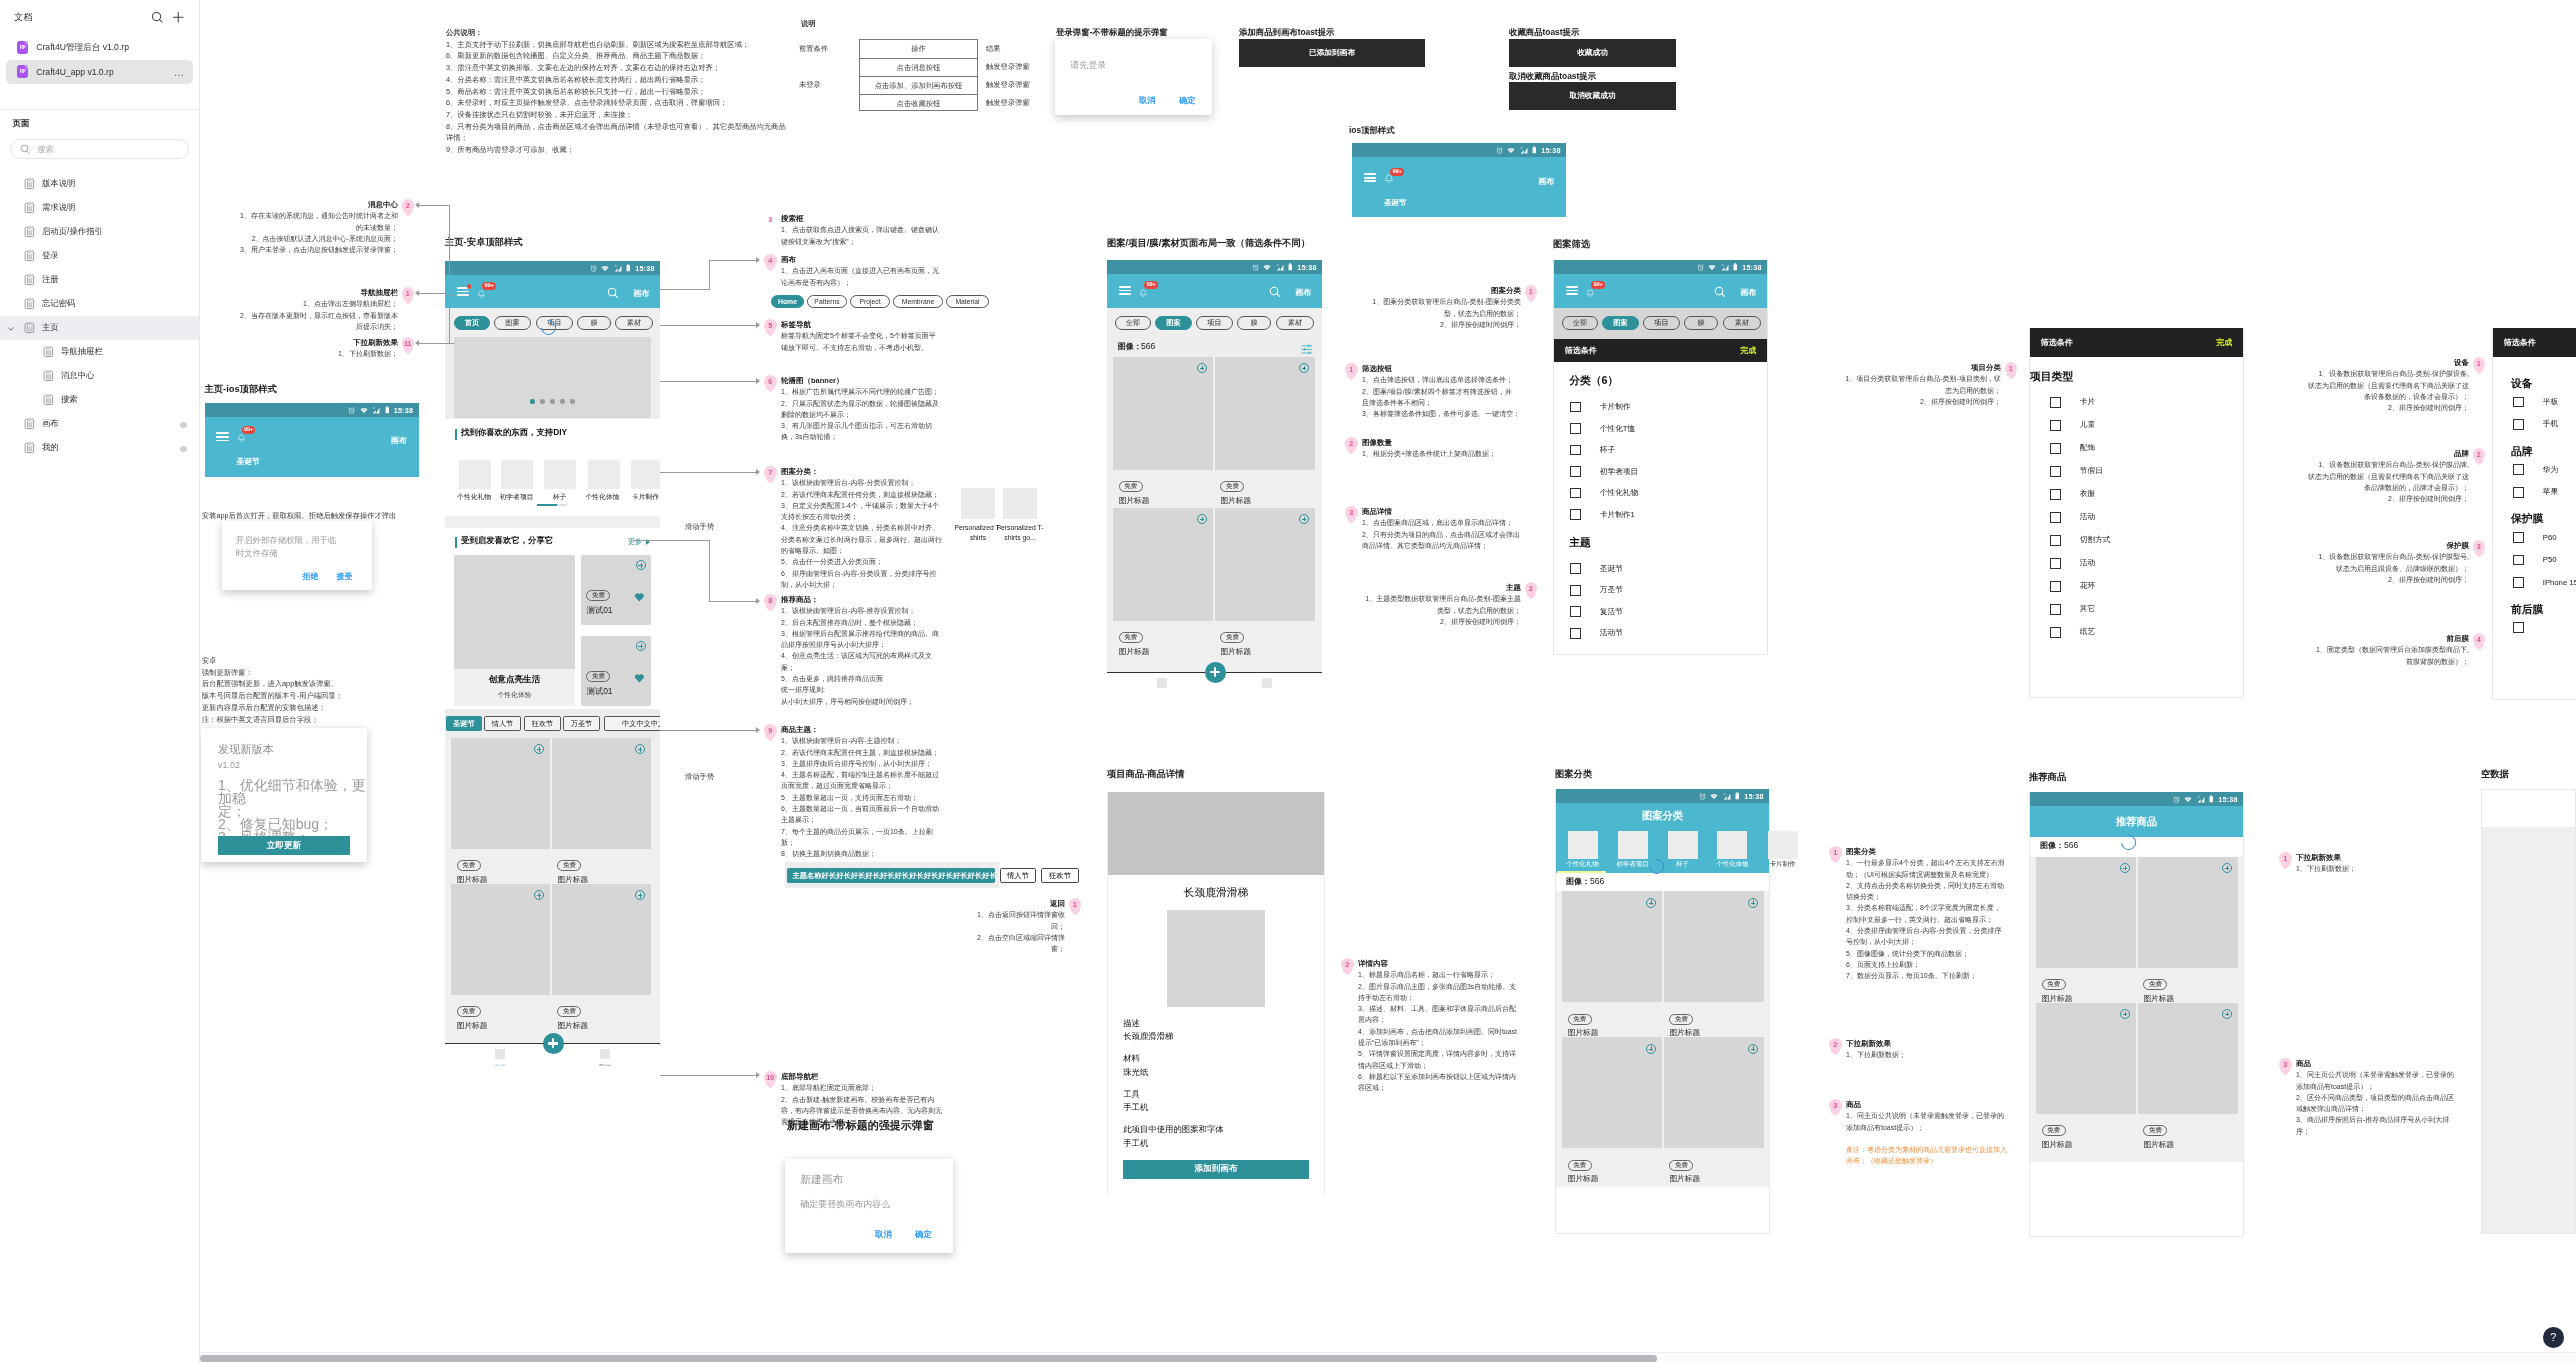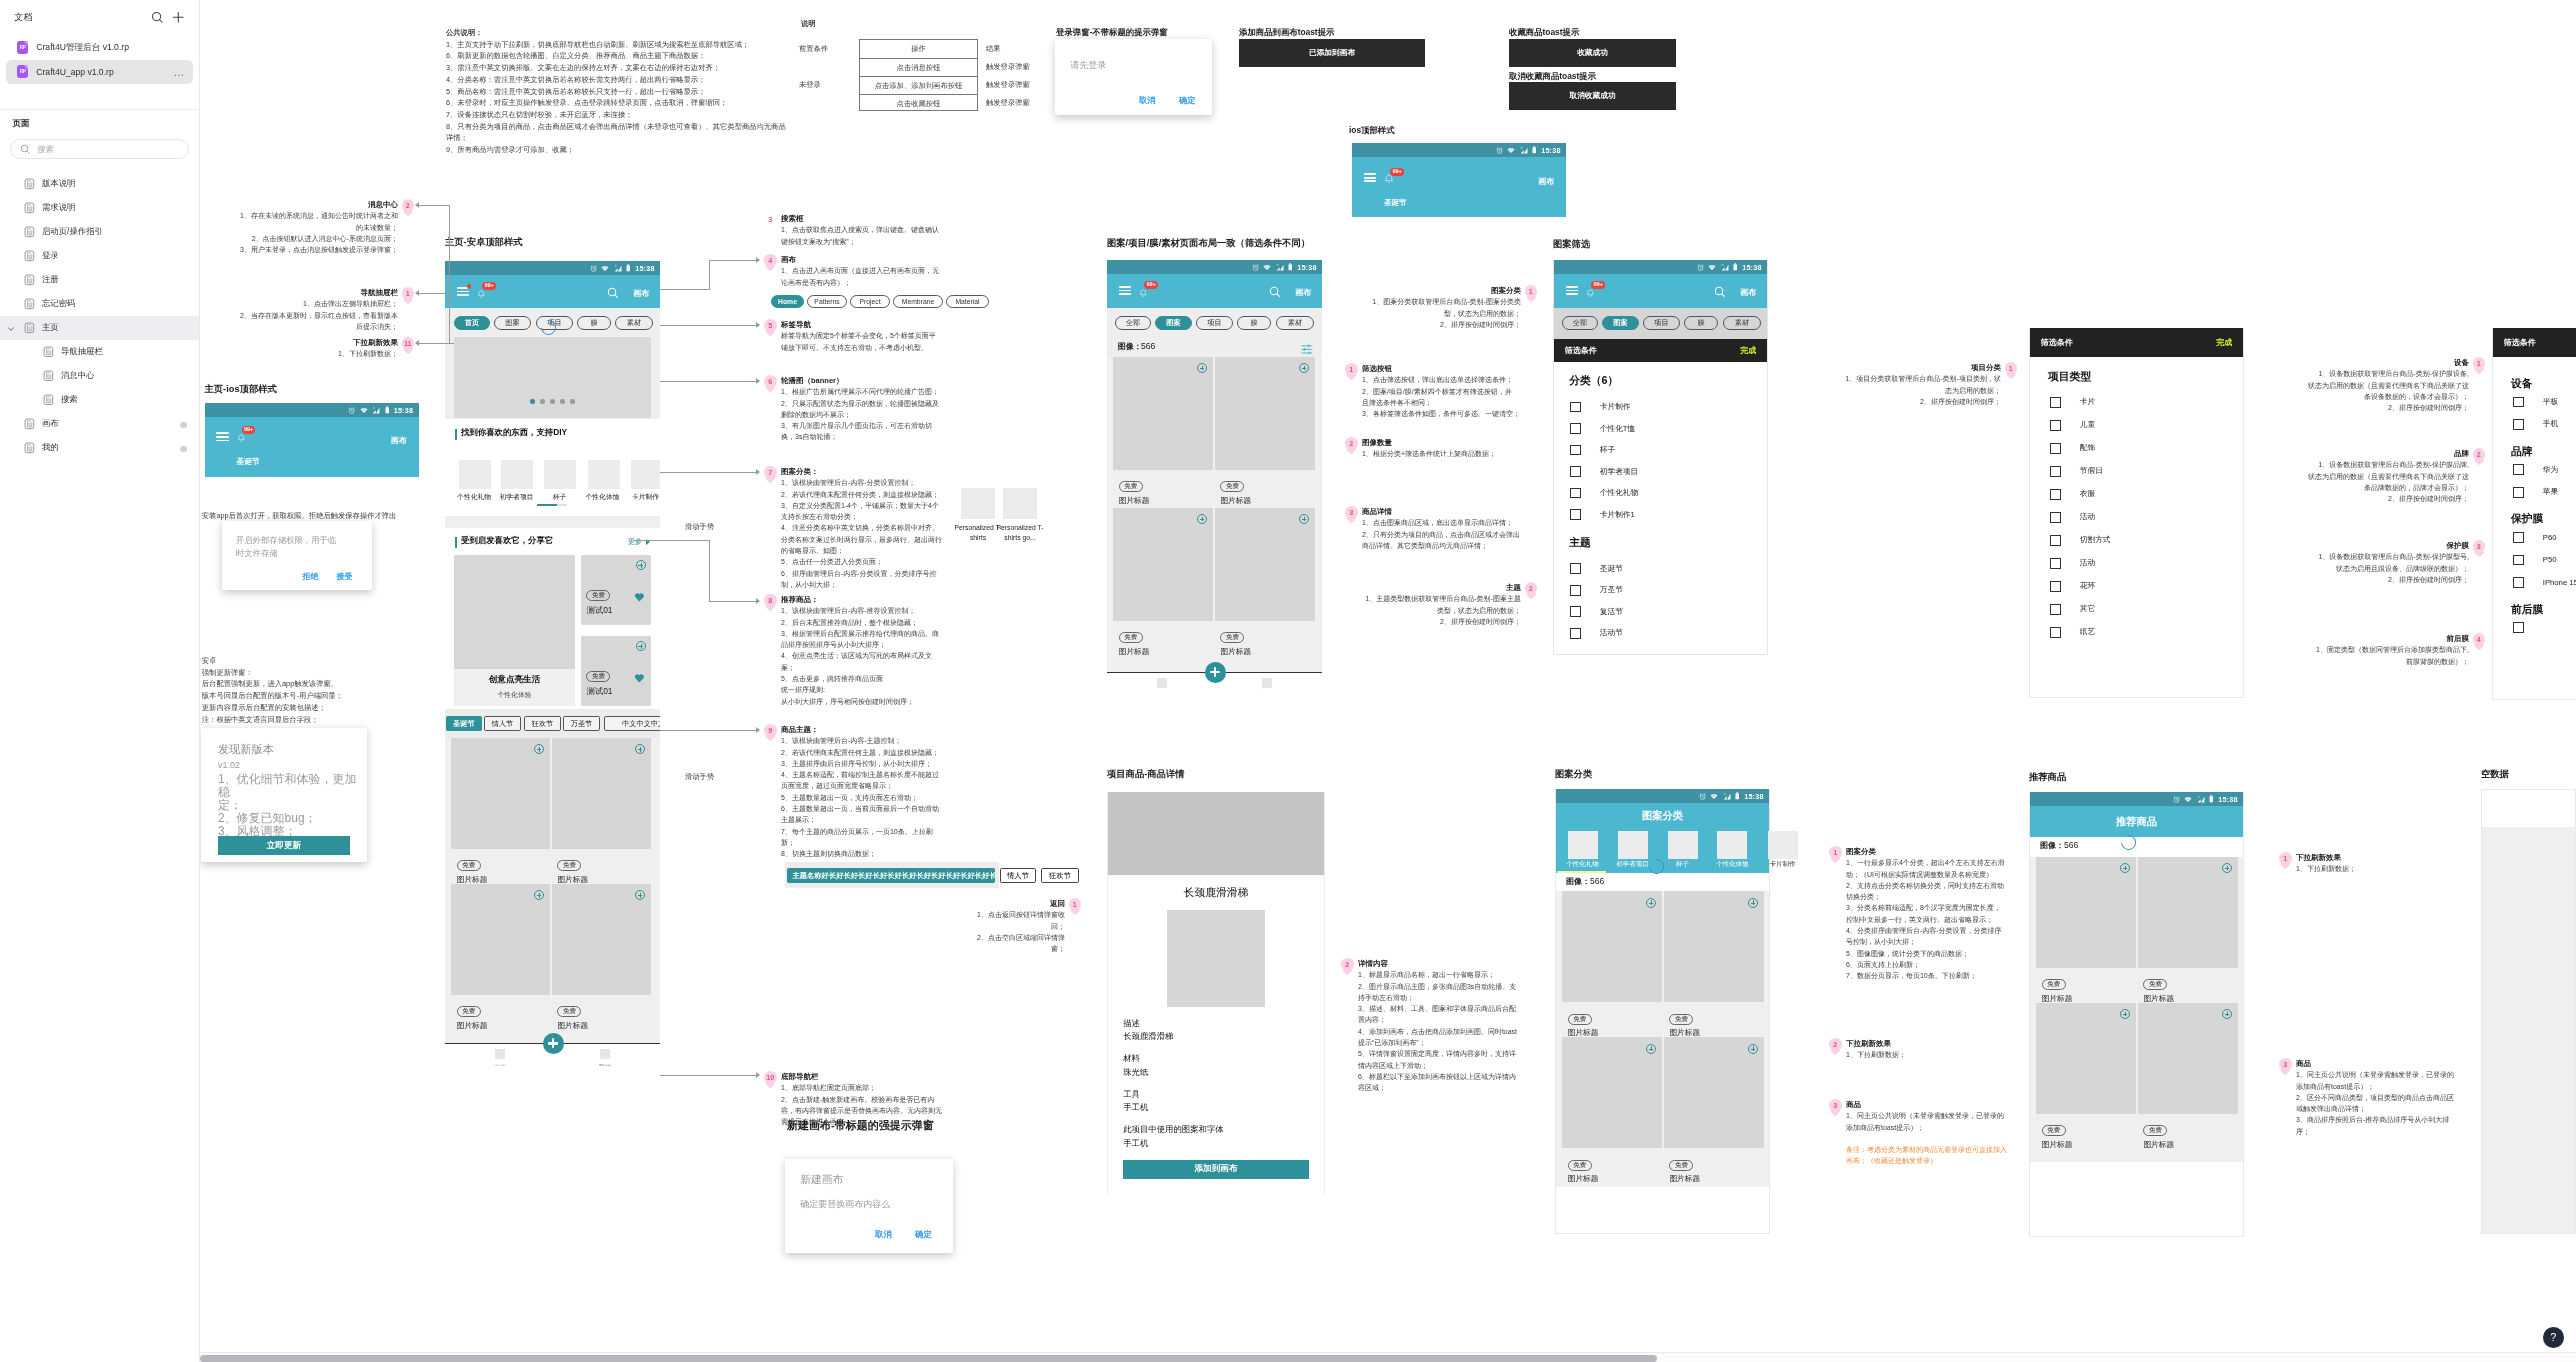--- a/index.html
+++ b/index.html
@@ -608,21 +608,21 @@
         <div class="note">安卓</div>
         <div class="note">强制更新弹窗：</div>
         <div class="note">后台配置强制更新，进入app触发该弹窗。</div>
         <div class="note">版本号回显后台配置的版本号-用户端回显；</div>
         <div class="note">更新内容显示后台配置的安装包描述；</div>
         <div class="note">注：根据中英文语言回显后台字段；</div>
       </div>
 <div class="ab dlg" style="left:0.9px;top:728px;width:166px;height:134px">
  <div style="position:absolute;left:17px;top:14.3px;font-size:11.2px;color:#8d8d8d">发现新版本</div>
  <div style="position:absolute;left:17px;top:32px;font-size:9px;color:#9b9b9b">v1.02</div>
- <div style="position:absolute;left:17px;top:45px;font-size:12px;color:#9b9b9b;line-height:13px">
+ <div style="position:absolute;left:17px;top:51px;font-size:14px;color:#9b9b9b;line-height:13px">
           <div>1、优化细节和体验，更加稳</div>
           <div>定；</div>
           <div>2、修复已知bug；</div>
           <div>3、风格调整；</div>
         </div> 
         <div style="position:absolute;left:17px;top:108px;width:132px;height:19px;background:#2e9199;color:#fff;display:flex;align-items:center;justify-content:center;font-size:8.6px;font-weight:700">立即更新</div>
       </div>
 <div class="annot" style="left:564px;top:213px">
         <div class="nm" style="flex-shrink:0;width:12.5px">
           <span style="color:#e84f8f">3</span>
@@ -1056,21 +1056,21 @@
             </div>
           </div>
         </div>
 </div>
 <div class="ab" style="left:1829px;top:328px;width:215px;height:370px;background:#fff;border:0.9px solid #e8e8e8;border-top:none;overflow:hidden">
         <div class="dark-bar" style="height:29px">
           <span class="t">筛选条件</span>
           <span class="a">完成</span>
         </div>
         <div style="padding:12.5px 0 0 0">
-          <div class="grpttl" style="margin-left:18px">项目类型</div>
+          <div class="grpttl" style="">项目类型</div>
           <div style="margin-top:7.2px">
             <div class="fitem" style="padding-left:20px;height:23px">
               <span class="cbx"></span>
               <span class="lb">卡片</span>
             </div>
             <div class="fitem" style="padding-left:20px;height:23px">
               <span class="cbx"></span>
               <span class="lb">儿童</span>
             </div>
             <div class="fitem" style="padding-left:20px;height:23px">

